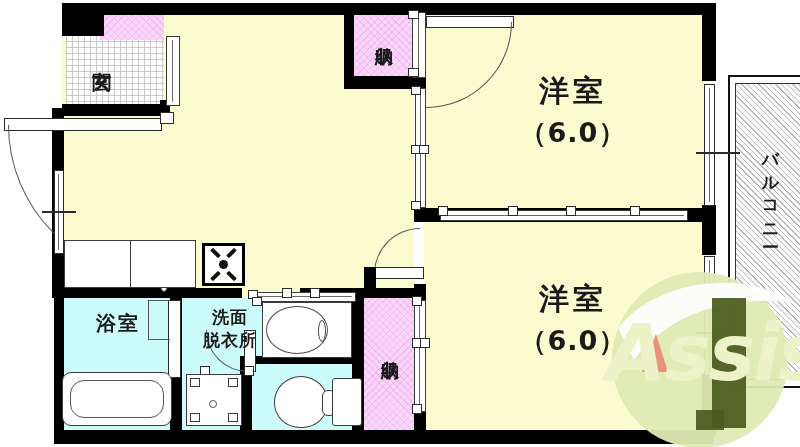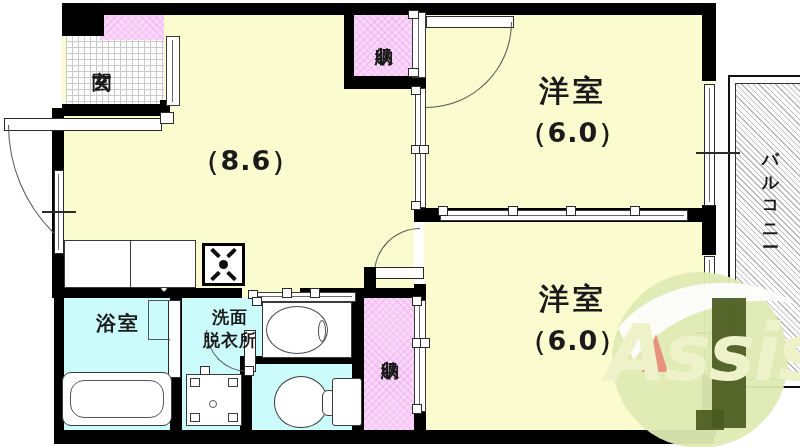--- a/index.html
+++ b/index.html
@@ -263,21 +263,20 @@
     <svg class="swoosh" viewBox="0 0 200 179" xmlns="http://www.w3.org/2000/svg" aria-hidden="true">
       <circle cx="100" cy="92" r="88" fill="#dfeab3" opacity="0.95"></circle>
       <path d="M18 60 C 60 8, 150 2, 196 36 C 150 26, 72 38, 34 92 Z" fill="#ffffff" opacity="0.9"></path>
       <path d="M112 30 L146 30 L146 160 L112 160 Z" fill="#4a5a1e" opacity="0.92"></path>
       <path d="M96 142 L124 142 L124 162 L96 162 Z" fill="#4a5a1e" opacity="0.92"></path>
       <path d="M42 104 L56 66 L68 104 Z" fill="#e8917e"></path>
     </svg>
     <div class="wmtext">Assist</div>
   </div>
 
-  <div class="lbl num" style="left:166px;top:146px;width:160px;">（8.6）</div>
 
   <div class="lbl big" style="left:508px;top:74px;width:130px;">洋室</div>
   <div class="lbl num" style="left:498px;top:118px;width:150px;">（6.0）</div>
 
   <div class="lbl big" style="left:508px;top:282px;width:130px;">洋室</div>
   <div class="lbl num" style="left:498px;top:326px;width:150px;">（6.0）</div>
 
   <div class="lbl vsm" style="left:78px;top:48px;width:48px;">
     <span style="writing-mode:vertical-rl;text-orientation:upright;font-size:19px;letter-spacing:2px;">玄関</span>
   </div>

